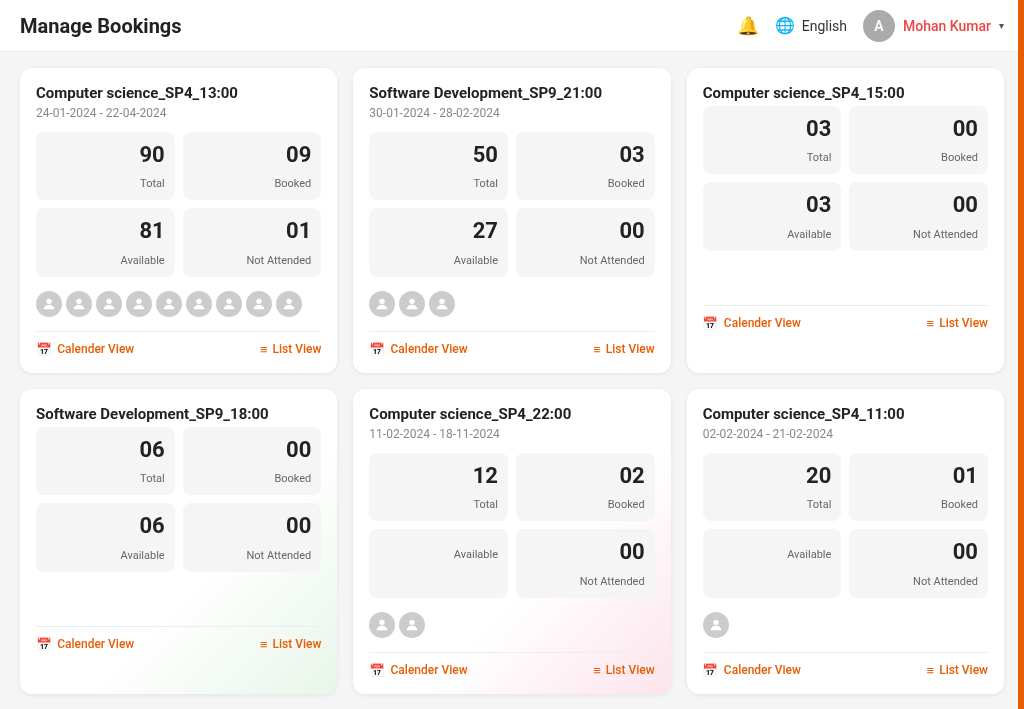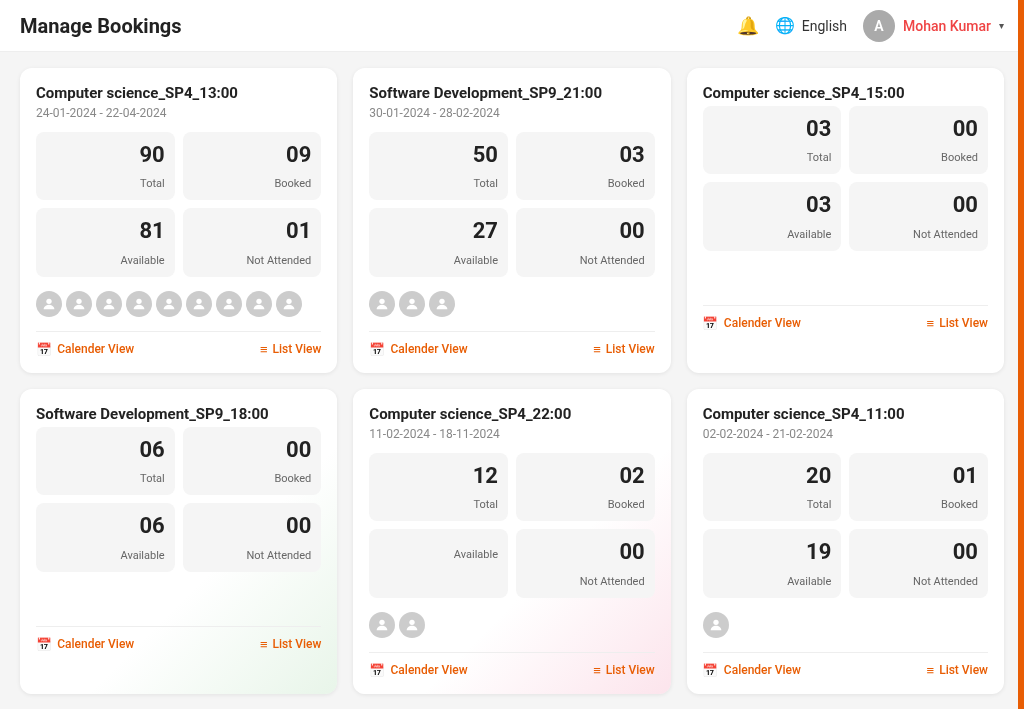--- a/index.html
+++ b/index.html
@@ -494,21 +494,20 @@
         <div class="stats-grid">
           <div class="stat-box">
             <div class="stat-number">20</div>
             <div class="stat-label">Total</div>
           </div>
           <div class="stat-box">
             <div class="stat-number">01</div>
             <div class="stat-label">Booked</div>
           </div>
           <div class="stat-box">
-            <div class="stat-number">19</div>
             <div class="stat-label">Available</div>
           </div>
           <div class="stat-box">
             <div class="stat-number">00</div>
             <div class="stat-label">Not Attended</div>
           </div>
         </div>
         <div class="avatars-row">
           <div class="avatar-icon">
         <svg width="16" height="16" viewBox="0 0 24 24" fill="#fff">

